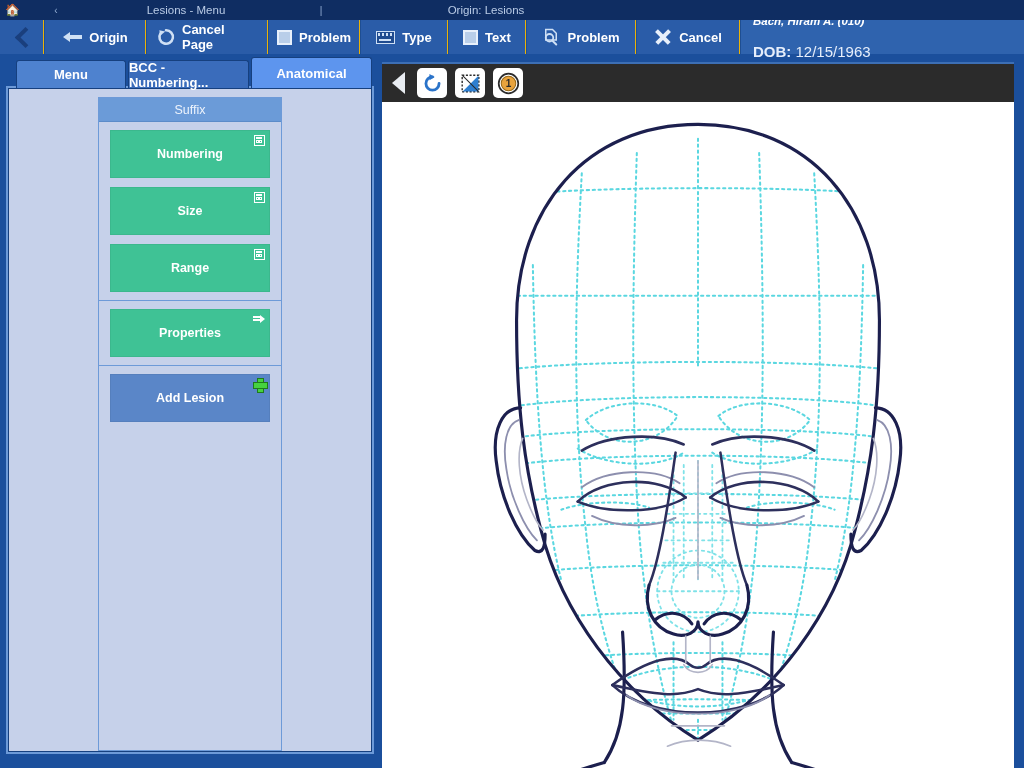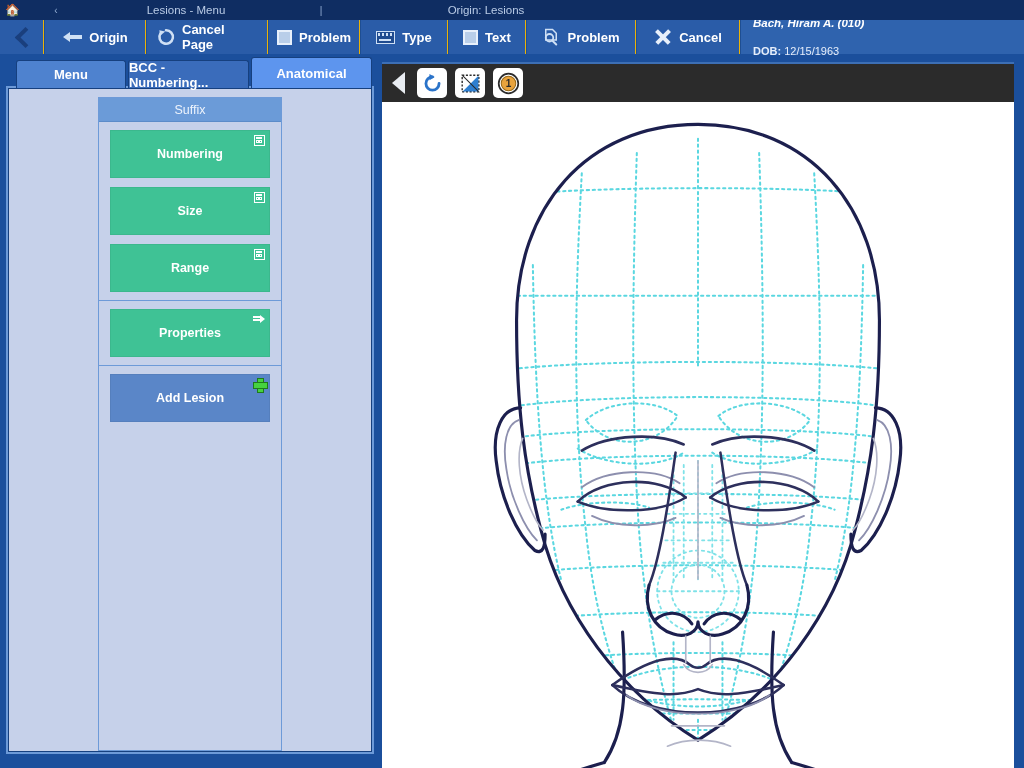--- a/index.html
+++ b/index.html
@@ -107,21 +107,21 @@
     width: 12px; height: 2.5px; background: #cfe0f5;
   }
   .patient-panel {
     flex: 1;
     background: #2f63ae;
     display: flex; flex-direction: column; justify-content: center;
     padding-left: 12px;
     border-left: 1px solid #1e4e92;
   }
   .pp-name { color: #ffffff; font-size: 11.5px; font-weight: bold; font-style: italic; }
-  .pp-dob { color: #e6eefb; font-size: 11px; margin-top: 16px; }
+  .pp-dob { color: #e6eefb; font-size: 15px; margin-top: 16px; }
   .pp-dob b { font-weight: bold; }
   .caret-down {
     width: 0; height: 0;
     border-left: 5px solid transparent;
     border-right: 5px solid transparent;
     border-top: 6px solid #ffffff;
     margin-left: 4px;
   }
   .x-ico { width: 18px; height: 18px; position: relative; }
   .x-ico::before, .x-ico::after {

